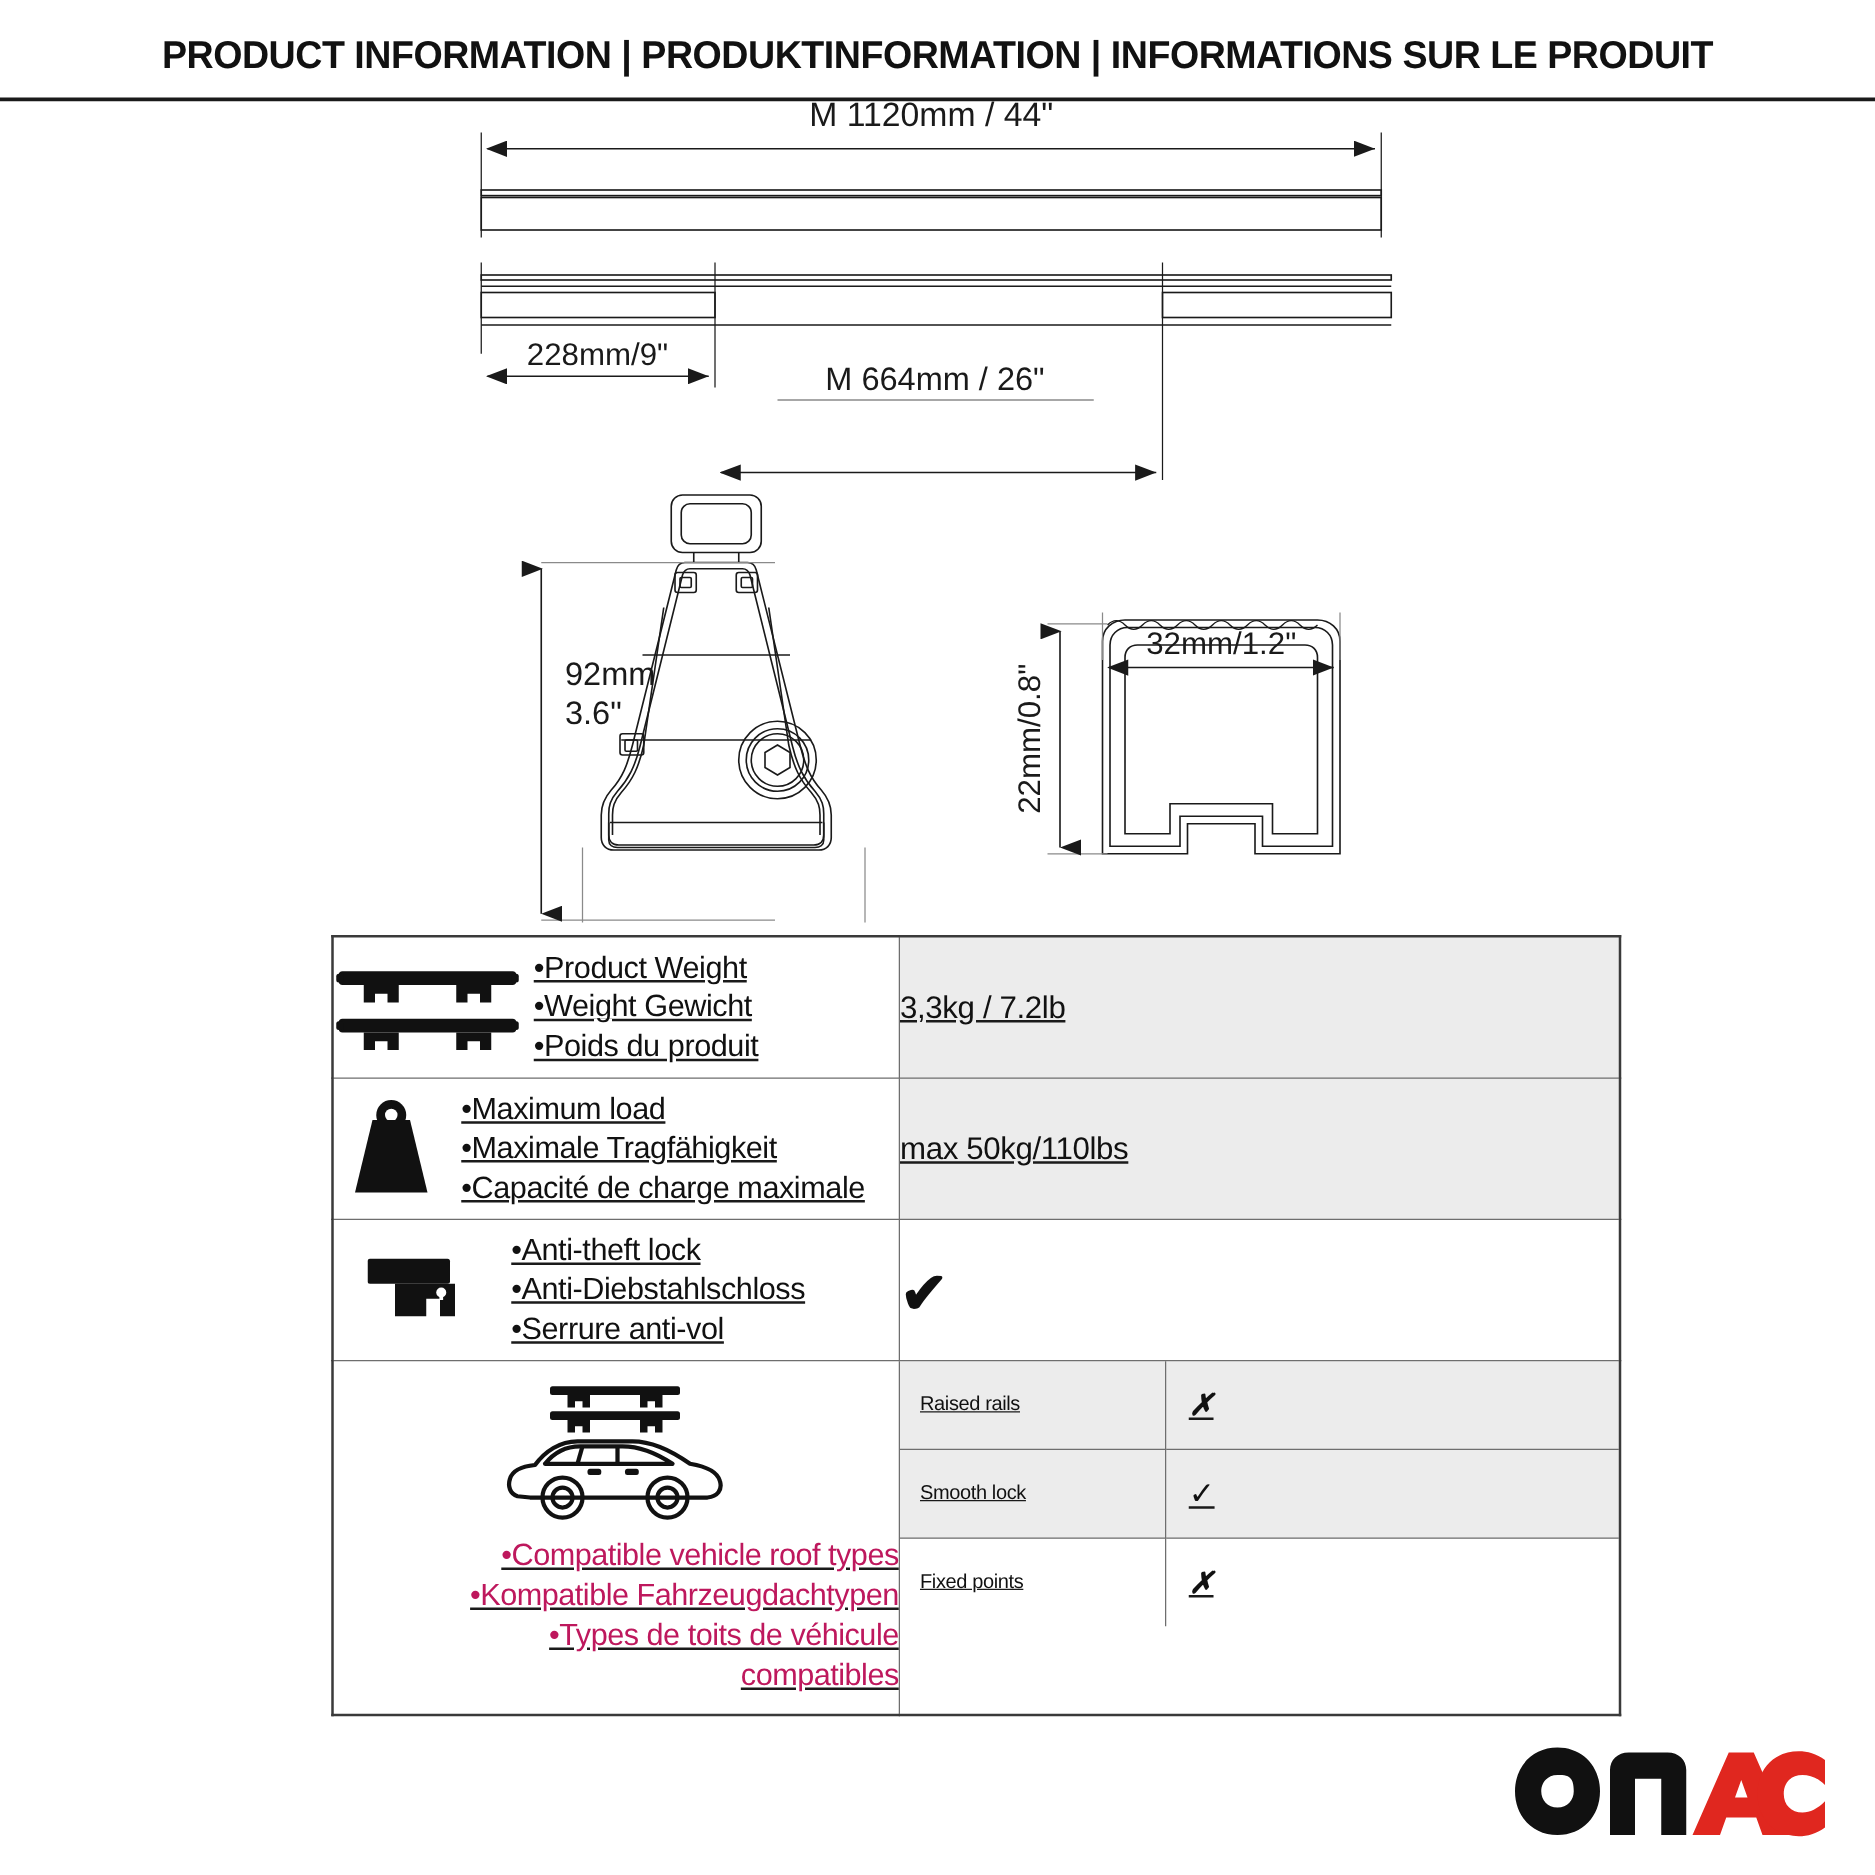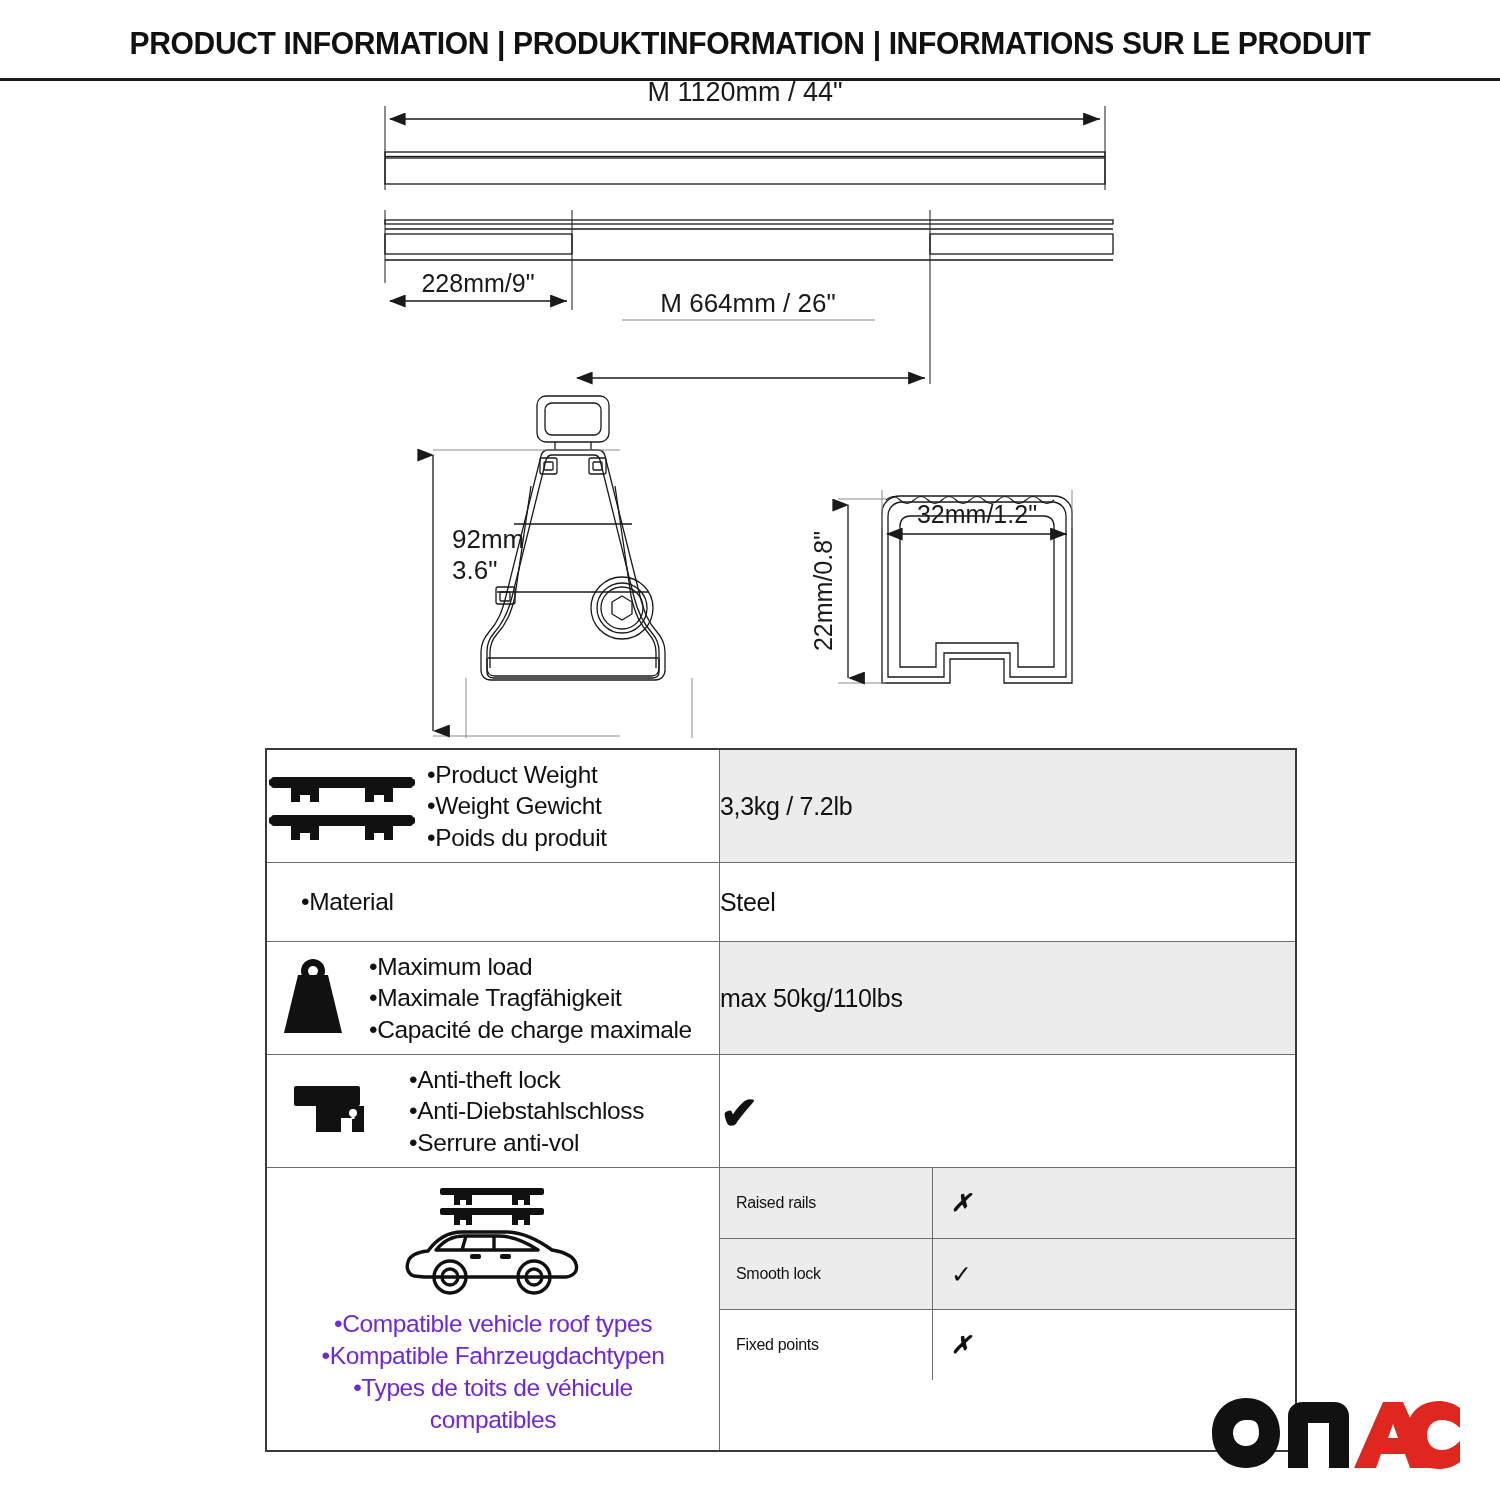--- a/index.html
+++ b/index.html
@@ -35,20 +35,21 @@
   .tech svg{display:block;}
 
   
   .spec-table{
     position:absolute;
     left:265px;top:748px;
     width:1032px;
     border:2px solid #3a3a3a;
     border-collapse:collapse;
     background:#fff;
+    text-decoration:underline;
   }
   .spec-table td{
     border:1px solid #6e6e6e;
     vertical-align:middle;
     padding:0;
   }
   .cell-label{
     width:452px;
     padding:10px 6px 10px 14px;
   }
@@ -101,21 +102,21 @@
   .roof-table td:first-child{border-left:none;}
   .roof-table td:last-child{border-right:none;}
   .mark-x{font-weight:bold;font-style:italic;font-size:24px;}
   .mark-check{font-size:25px;}
 
   .compat-cell{
     padding:8px 6px 16px 14px;
     text-align:center;
   }
   .compat-bullets{
-    font-size:24.5px;line-height:1.3;color:#6d28d9;text-align:center;
+    font-size:24.5px;line-height:1.3;color:#be185d;text-align:right;
     letter-spacing:-0.4px;margin-top:6px;
   }
 
   
   .logo{
     position:absolute;right:38px;bottom:30px;
     display:flex;align-items:center;
   }
 </style>
 </head>
@@ -279,30 +280,20 @@
             <span class="bullets">
               <div>•Product Weight</div>
               <div>•Weight Gewicht</div>
               <div>•Poids du produit</div>
             </span>
           </div>
         </td>
         <td class="cell-value" style="height:112px">3,3kg / 7.2lb</td>
       </tr>
 
-      <tr>
-        <td class="cell-label">
-          <div class="label-flex">
-            <span class="bullets" style="padding-left:34px">
-              <div>•Material</div>
-            </span>
-          </div>
-        </td>
-        <td class="cell-value white" style="height:78px">Steel</td>
-      </tr>
 
       <tr>
         <td class="cell-label">
           <div class="label-flex">
             <span class="icon-box" style="width:92px">
               <svg width="70" height="82" viewBox="0 0 70 82">
                 <g fill="#111">
                   <circle cx="35" cy="14" r="12"></circle>
                   <circle cx="35" cy="14" r="5" fill="#fff"></circle>
                   <path d="M20,18 h30 l14,58 h-58 z"></path>

